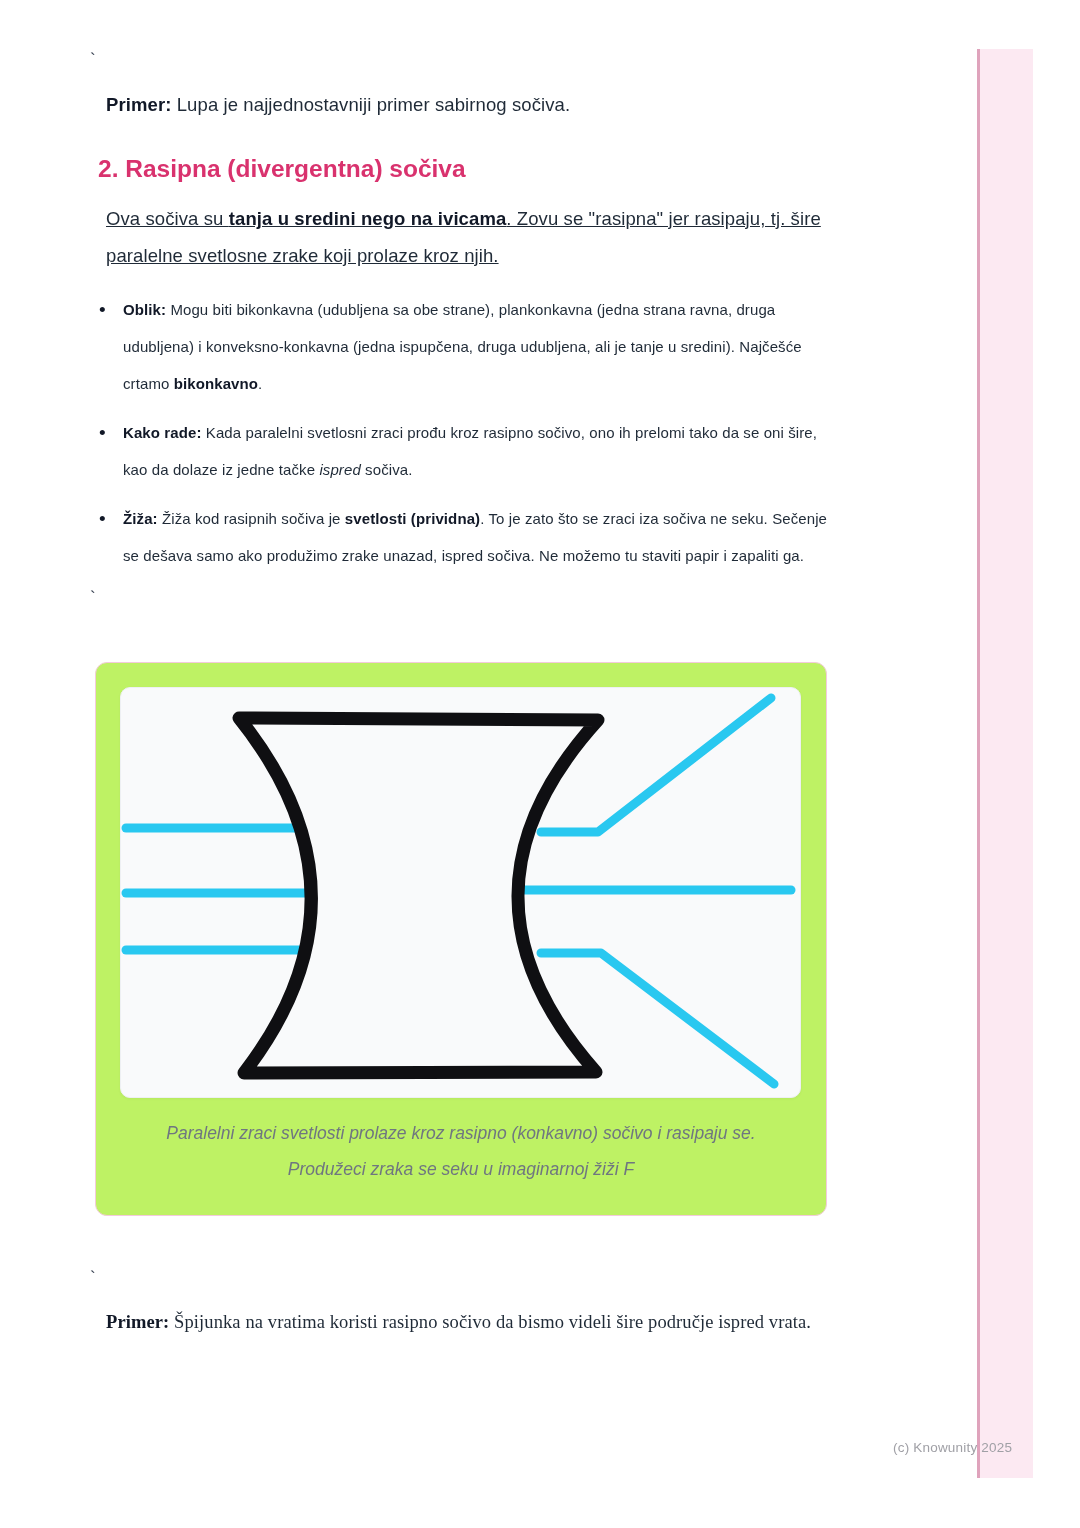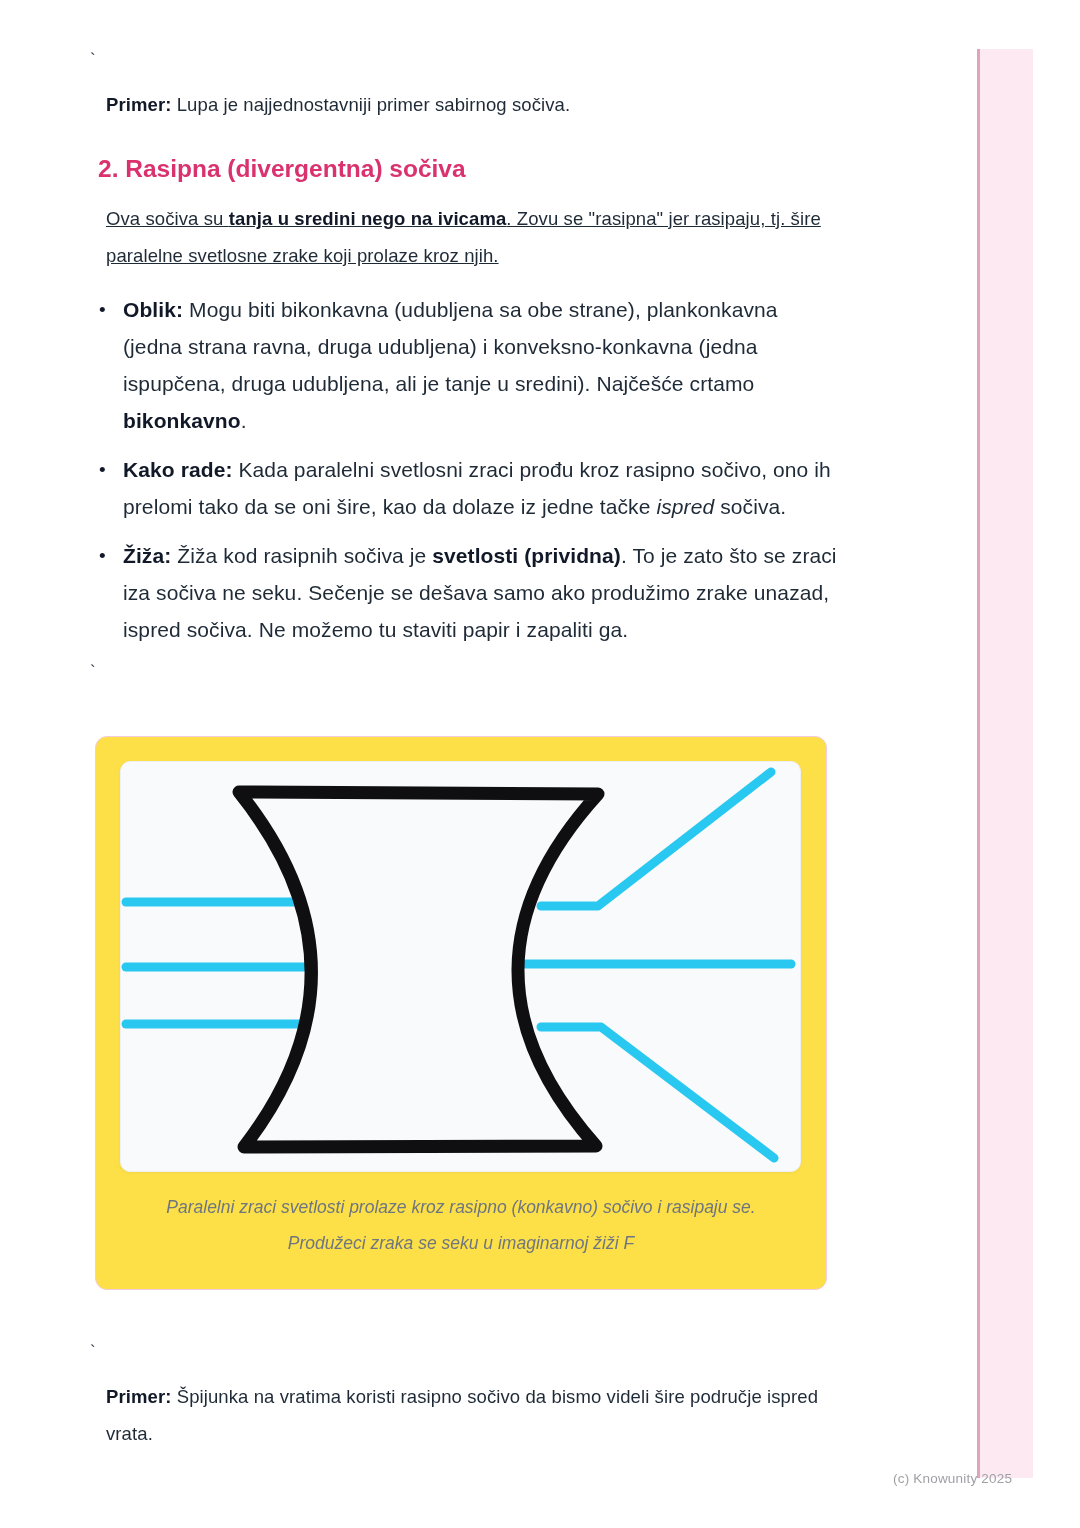--- a/index.html
+++ b/index.html
@@ -29,54 +29,53 @@
   h2.section-heading {
     margin:31px 0 0 8px; font-size:24.5px; line-height:30px;
     font-weight:700; color:#d9326e;
   }
   .lede { margin-top:27px;text-decoration:underline; }
   ul.bullet-list {
     list-style:none; margin:17px 0 0 0; padding:0;
   }
   ul.bullet-list > li {
     position:relative; padding-left:33px; margin:0 0 12px 0;
-    font-size:21px; line-height:37px; letter-spacing:0.1px;
+    font-size:15px; line-height:37px; letter-spacing:0.1px;
   }
   ul.bullet-list > li::before {
     content:"\2022"; position:absolute; left:9px; top:0;
     font-size:19px; color:#111827;
   }
   .figure {
     margin:54px 0 0 5px; width:732px;
-    background:#fde047;
+    background:#bef264;
     border:1.5px solid #f3cbda;
     border-radius:12px;
     padding:24px 24px 28px 24px;
   }
   .figure-panel {
     width:681px; height:411px; background:#f9fafb;
     border:1px solid #eef0f3; border-radius:10px;
     box-shadow:0 1px 3px rgba(40,40,60,0.05);
     overflow:hidden;
   }
   .figure-panel svg { display:block; }
   .figure-caption {
     margin-top:17px; text-align:center; font-style:italic;
     color:#6f7680; font-size:17.5px; line-height:36px;
   }
-  .outro { margin-top:37px; }
+  .outro { margin-top:37px;font-family:Liberation Serif, serif; }
   .stripe {
     position:absolute; left:977px; top:49px; width:56px; height:1429px;
     background:#fce9f2; border-left:3px solid #dfa3bc;
   }
   .copyright {
     position:absolute; left:893px; top:1440px; z-index:2;
     font-size:13.5px; color:#a0a0a6; letter-spacing:0.2px;
     white-space:nowrap;
-    margin-top:31px;
   }
 </style>
 </head>
 <body>
 
 <div class="content">
 
   <div class="tick tick-1">`</div>
 
   <p class="body-text intro"><strong>Primer:</strong><span> Lupa je najjednostavniji primer sabirnog sočiva.</span></p>

